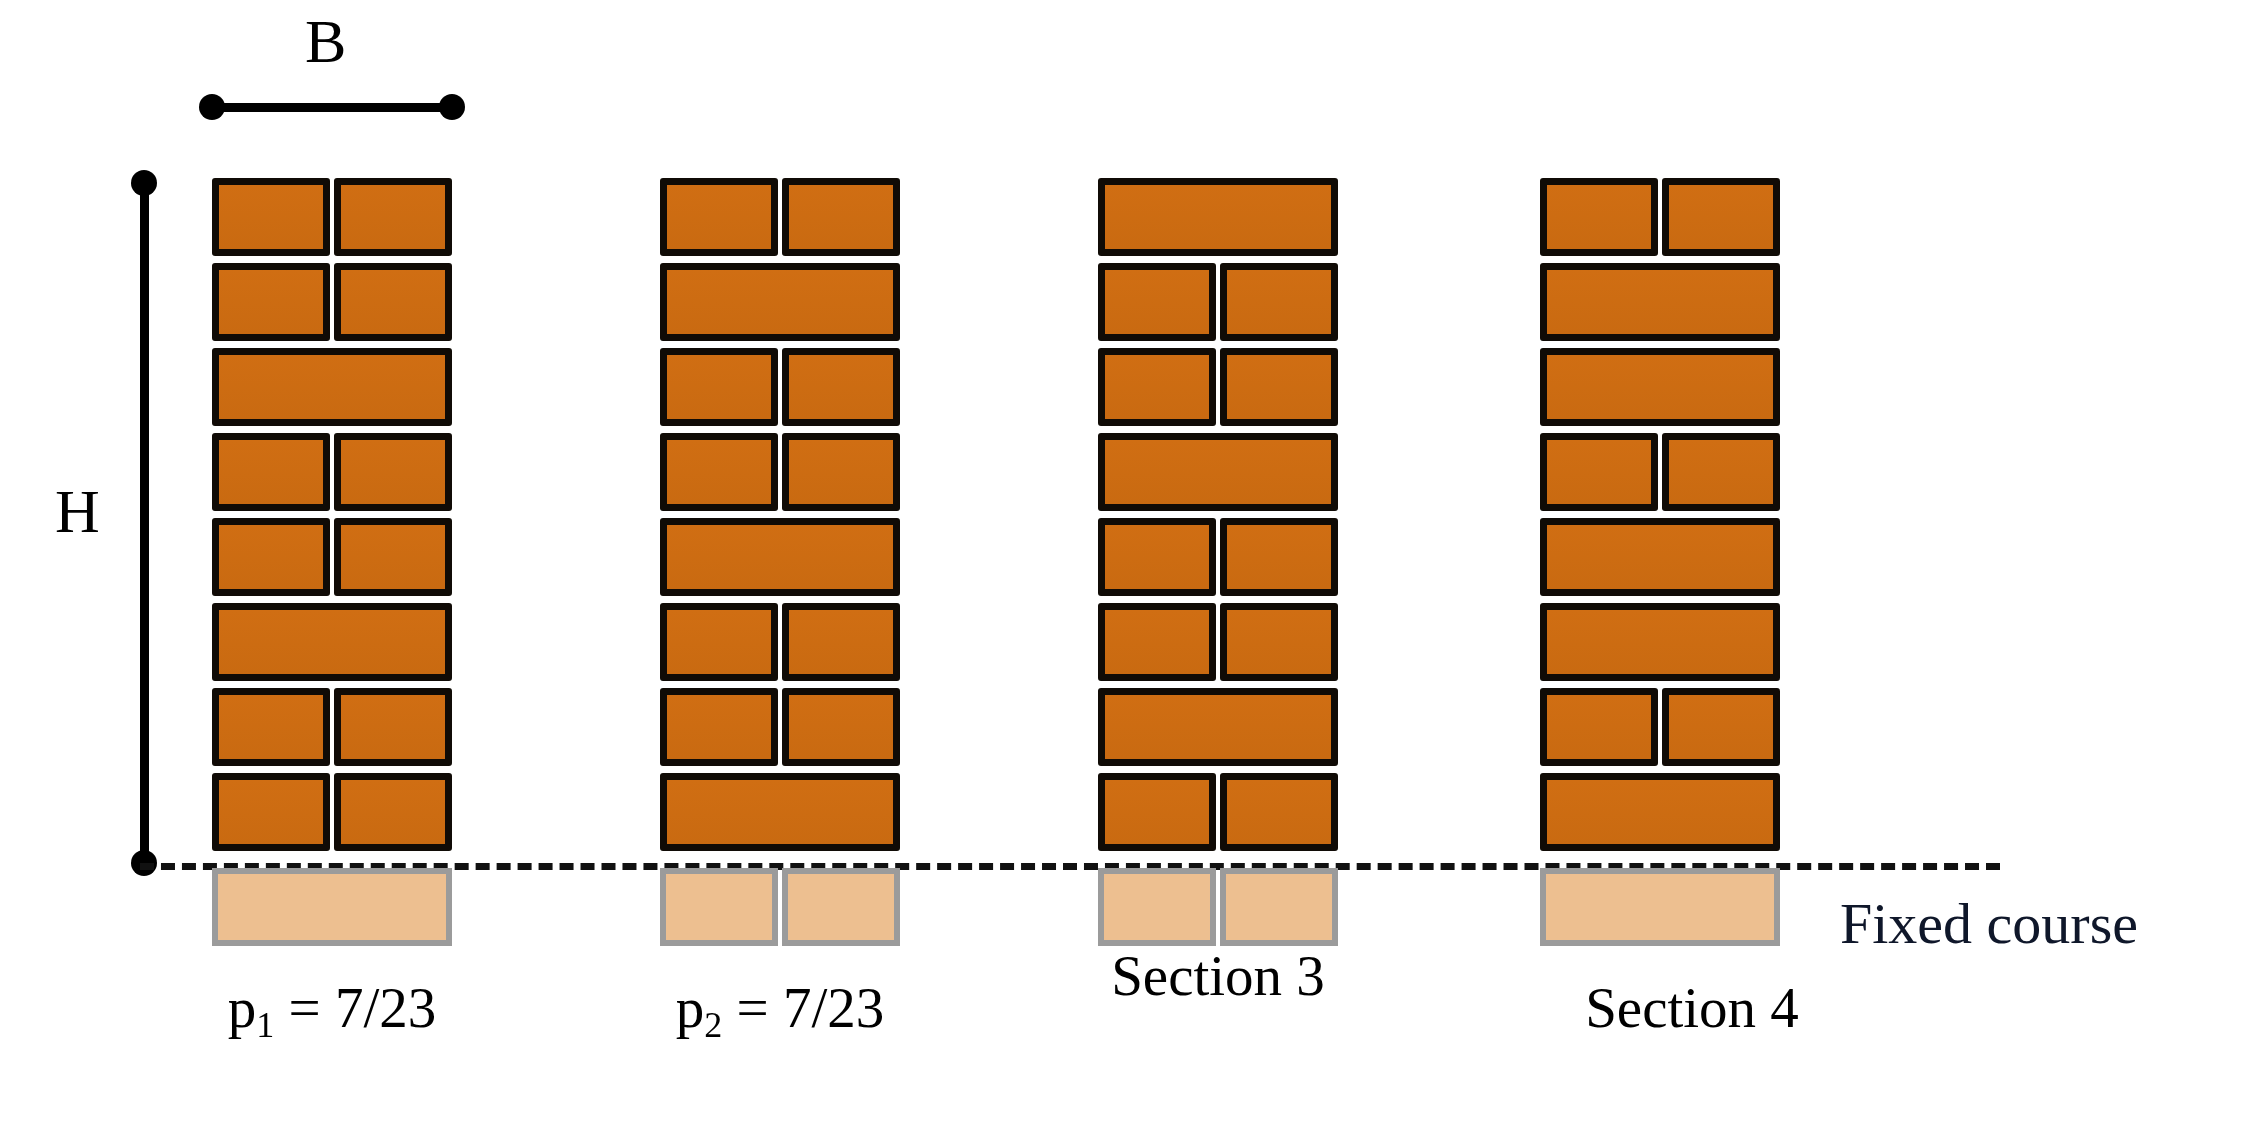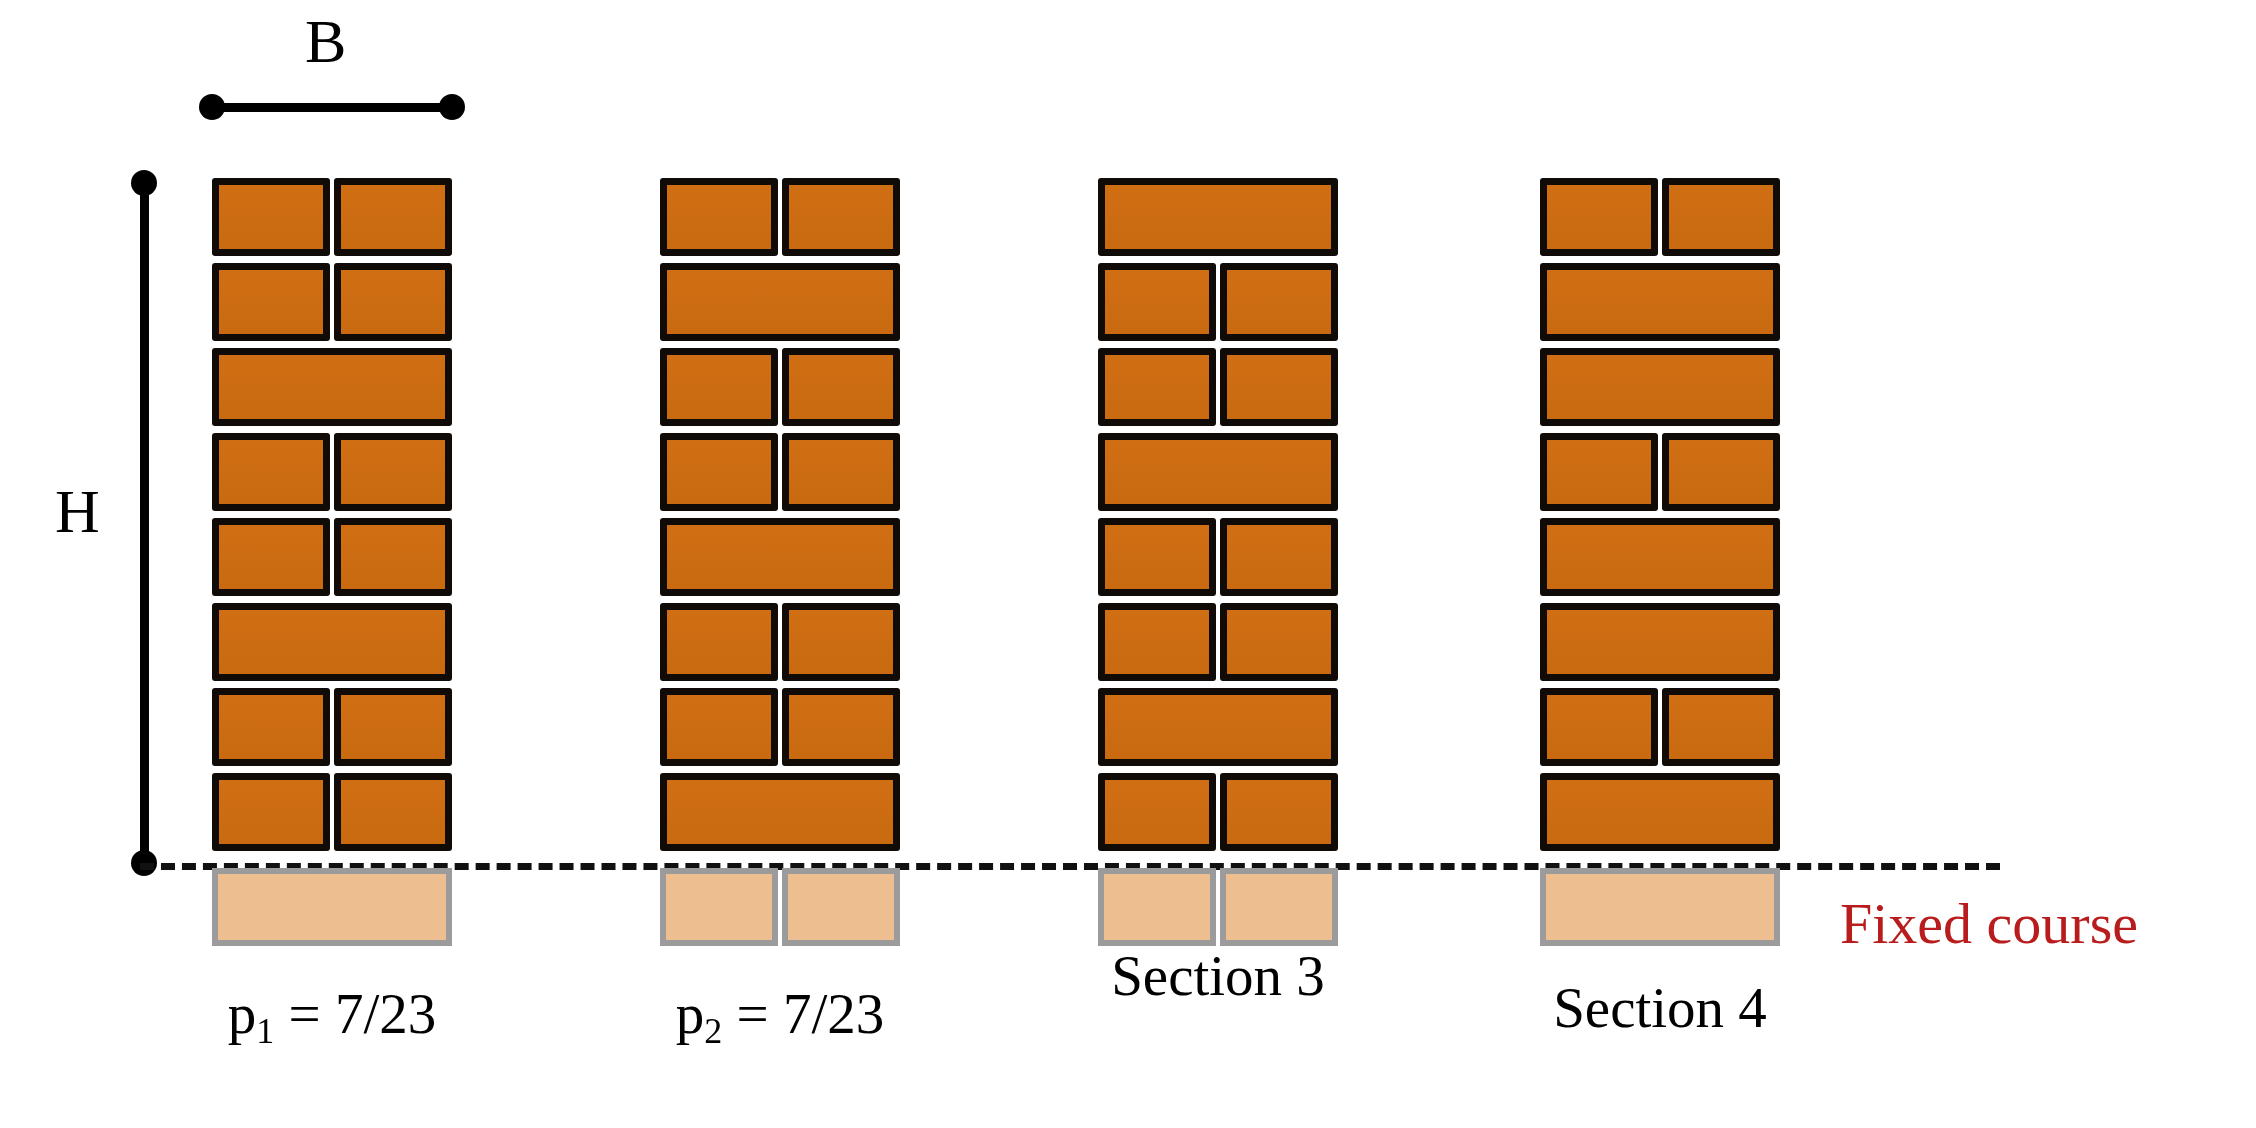--- a/index.html
+++ b/index.html
@@ -60,33 +60,33 @@
     height:100%;
   }
   .fbrick.full{width:100%;}
   .fbrick.half{width:50%;}
   .fbrick.half + .fbrick.half{margin-left:4px;}
 
   
   .fixed-label{
     position:absolute;
     font-size:58px;
-    color:#b91c1c;
+    color:#0f172a;
     white-space:nowrap;
     line-height:1;
   }
   .sec-label{
     position:absolute;
     text-align:center;
     color:#000;
     line-height:1.18;
     white-space:nowrap;
   }
   .sec-name{font-size:57px;display:block;}
-  .sec-prob{font-size:57px;display:block;margin-top:6px;}
+  .sec-prob{font-size:57px;display:block;margin-top:0;}
   .sec-prob sub{font-size:36px;vertical-align:baseline;position:relative;top:10px;}
 </style>
 </head>
 <body>
 
 <div id="stage">
 
   <div class="dim-label" style="left:305px;top:10px;">B</div>
   <div class="bar-h" style="left:212px;top:103px;width:240px;"></div>
   <div class="dot" style="left:199px;top:94px;"></div>
@@ -239,20 +239,20 @@
           <div class="brick half"></div>
           <div class="brick half"></div>
         </div>
         <div class="course" style="top: 595px; width: 240px; height: 78px;">
           <div class="brick full"></div>
         </div>
       </div>
       <div class="fixed-course" style="left: 1540px; top: 868px; width: 240px; height: 78px;">
         <div class="fbrick full"></div>
       </div>
-      <div class="sec-label" style="left: 1450px; top: 974px; width: 420px; font-family: Liberation Serif, serif;">
+      <div class="sec-label" style="left: 1482px; top: 974px; width: 420px; font-family: Liberation Serif, serif;">
         <span class="sec-name">Section 4</span>
       </div>
     </div>
 
   <div class="fixed-label" style="left:1840px;top:895px;">Fixed course</div>
 
 </div>
 
 </body></html>

